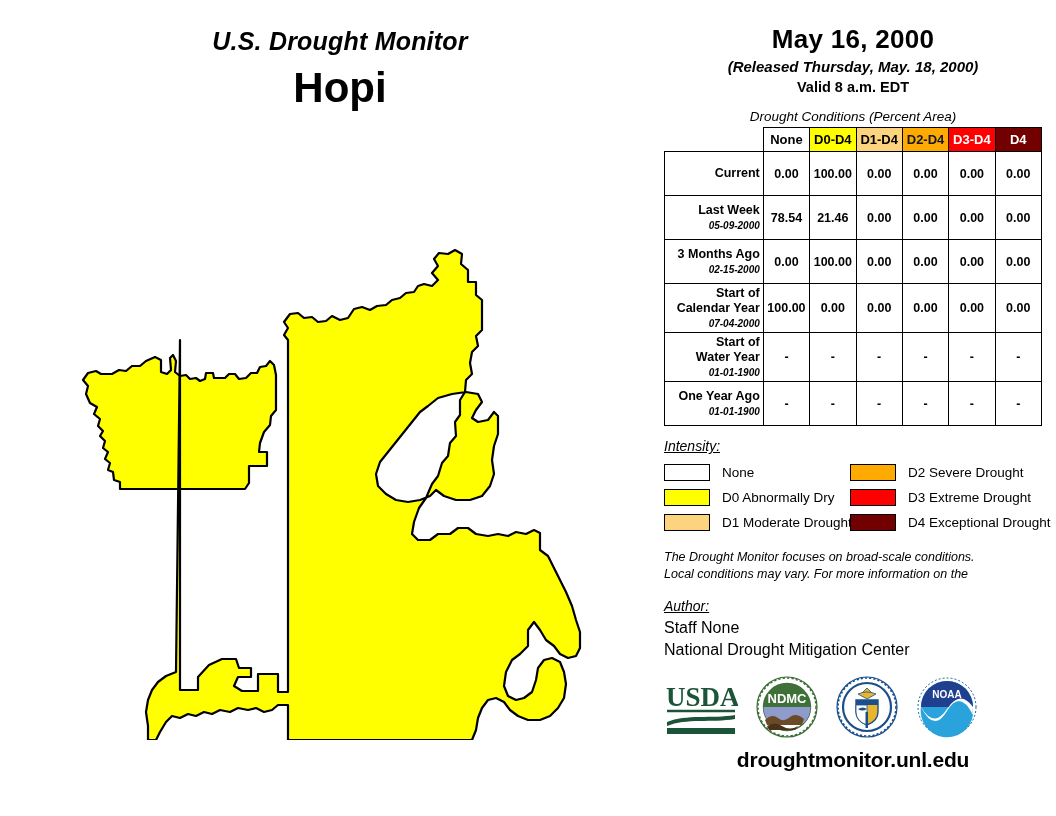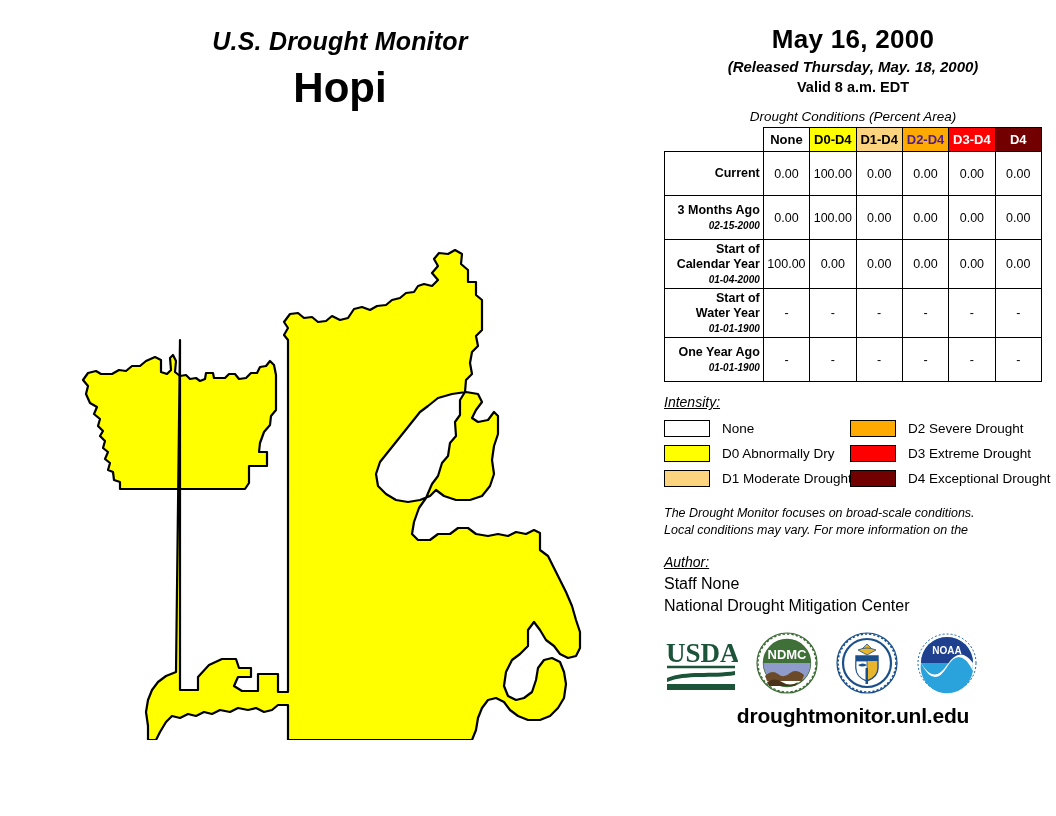--- a/index.html
+++ b/index.html
@@ -89,37 +89,38 @@
     width: 378px;
     margin-left: 4px;
     table-layout: fixed;
   }
   #cond-table td, #cond-table th {
     border: 1.5px solid #000000;
     text-align: center;
     vertical-align: middle;
     font-size: 12.5px;
     padding: 0;
+    font-weight: bold;
   }
   #cond-table .corner {
     border: none;
     background: transparent;
   }
   #cond-table thead th {
     height: 23px;
     font-weight: bold;
     font-size: 13px;
   }
   .col-label { width: 98px; }
   .col-data  { width: 46px; }
 
   .hdr-none { background: #ffffff; color: #000000; }
   .hdr-d0   { background: #ffff00; color: #000000; }
   .hdr-d1   { background: #fcd37f; color: #000000; }
-  .hdr-d2   { background: #ffaa00; color: #4c1d95; }
+  .hdr-d2   { background: #ffaa00; color: #0f172a; }
   .hdr-d3   { background: #ff0000; color: #ffffff; }
   .hdr-d4   { background: #730000; color: #ffffff; }
 
   #cond-table tbody tr { height: 44px; }
   #cond-table tbody td.rowlabel {
     font-weight: bold;
     font-size: 12.5px;
     line-height: 1.2;
     padding: 2px 3px;
     text-align: right;
@@ -308,30 +309,39 @@
           <tr>
             <td class="rowlabel">Current</td>
             <td class="val">0.00</td>
             <td class="val">100.00</td>
             <td class="val">0.00</td>
             <td class="val">0.00</td>
             <td class="val">0.00</td>
             <td class="val">0.00</td>
           </tr>
           <tr>
+            <td class="rowlabel">Last Week<span class="rl-date">05-09-2000</span></td>
+            <td class="val">78.54</td>
+            <td class="val">21.46</td>
+            <td class="val">0.00</td>
+            <td class="val">0.00</td>
+            <td class="val">0.00</td>
+            <td class="val">0.00</td>
+          </tr>
+          <tr>
             <td class="rowlabel">3 Months Ago<span class="rl-date">02-15-2000</span></td>
             <td class="val">0.00</td>
             <td class="val">100.00</td>
             <td class="val">0.00</td>
             <td class="val">0.00</td>
             <td class="val">0.00</td>
             <td class="val">0.00</td>
           </tr>
           <tr>
-            <td class="rowlabel">Start of<br>Calendar Year<span class="rl-date">01-04-2000</span></td>
+            <td class="rowlabel">Start of<br>Calendar Year<span class="rl-date">07-04-2000</span></td>
             <td class="val">100.00</td>
             <td class="val">0.00</td>
             <td class="val">0.00</td>
             <td class="val">0.00</td>
             <td class="val">0.00</td>
             <td class="val">0.00</td>
           </tr>
           <tr>
             <td class="rowlabel">Start of<br>Water Year<span class="rl-date">01-01-1900</span></td>
             <td class="val">-</td>

